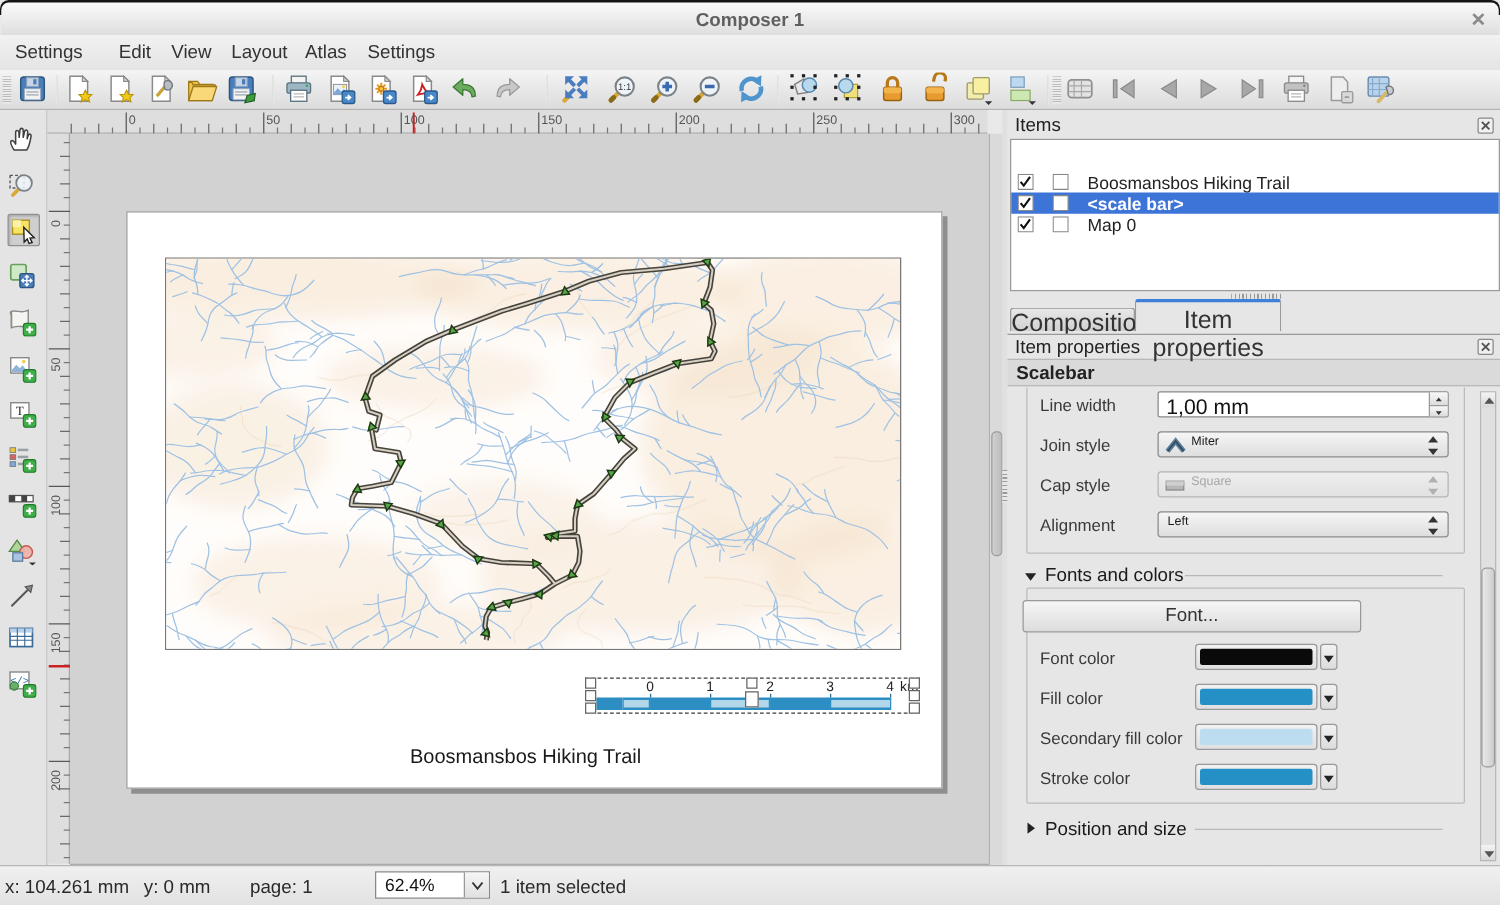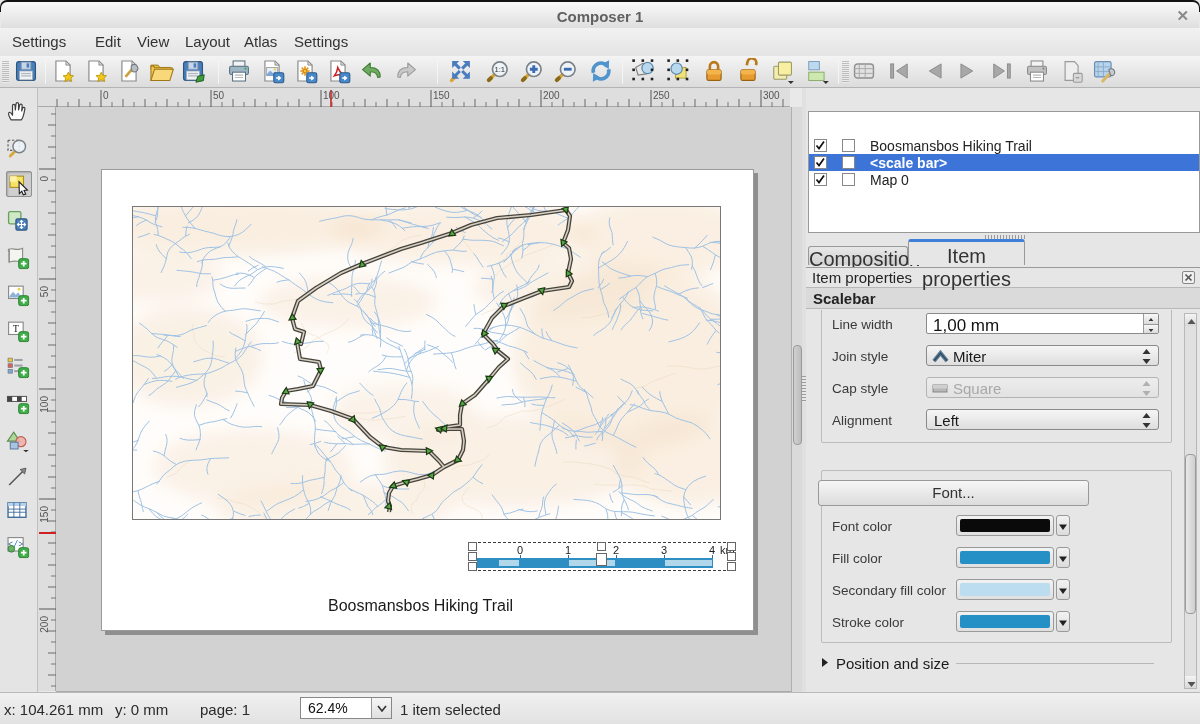--- a/index.html
+++ b/index.html
@@ -46,21 +46,21 @@
 .tab.active{background:#e6e6e6;border:1px solid #999;border-bottom:none;border-top:3px solid #3e7fd8;border-radius:3px 3px 0 0;padding-top:3px;z-index:2}
 .scalehead{position:absolute;left:0;top:199px;width:394px;height:22px;background:#dadada;border-top:1px solid #b8b8b8;border-bottom:1px solid #b8b8b8;font-size:15px;color:#222;padding:2px 0 0 7px}
 .props{position:absolute;left:0;top:222px;width:380px;height:382px;overflow:hidden;font-size:15px}
 .plabel{position:absolute;color:#3a3a3a;font-size:13.5px;padding-top:1px}
 .gbox{position:absolute;border:1px solid #bbb;border-radius:2px}
 .spinbox{position:absolute;background:#fff;border:1px solid #8a8a8a;border-radius:2px;font-size:17px;color:#111}
 .spinbtns{position:absolute;right:0;top:0;width:15px;height:100%;border-left:1px solid #9a9a9a}
 .sb{height:50%;background:linear-gradient(#f8f8f8,#dcdcdc);position:relative}
 .sb+.sb{border-top:1px solid #9a9a9a}
 .sb svg{position:absolute;left:1px;top:1px;transform:scale(0.6)}
-.combo{position:absolute;background:linear-gradient(#f6f6f6,#dedede);border:1px solid #8a8a8a;border-radius:3px;font-size:15px}
+.combo{position:absolute;background:linear-gradient(#f6f6f6,#dedede);border:1px solid #8a8a8a;border-radius:3px;font-size:10px}
 .combo.disabled{border-color:#b4b4b4;background:linear-gradient(#ededed,#e2e2e2)}
 .collap{position:absolute;left:10px;width:366px;height:18px;font-size:15px;color:#1a1a1a}
 .hline{position:absolute;height:1px;background:#b8b8b8}
 .btn{position:absolute;background:linear-gradient(#f6f6f6,#dcdcdc);border:1px solid #999;border-radius:3px;text-align:center;font-size:15px;color:#333;padding-top:3px}
 .swatchbtn{position:absolute;width:98px;height:21px;background:linear-gradient(#f2f2f2,#e0e0e0);border:1px solid #999;border-radius:3px}
 .swatch{position:absolute;left:3px;top:3px;right:3px;bottom:3px;border-radius:2px}
 .swarrow{position:absolute;width:14px;height:21px;background:linear-gradient(#f2f2f2,#dcdcdc);border:1px solid #999;border-radius:3px;text-align:center;padding-top:7px}
 .swarrow svg{display:block;margin:0 auto}
 .pscroll{position:absolute;right:3px;top:225px;width:13px;height:376px;background:#e0e0e0;border:1px solid #b8b8b8}
 .sbtn{position:absolute;left:0;width:11px;height:12px;background:linear-gradient(#f4f4f4,#d8d8d8)}
@@ -1132,20 +1132,28 @@
     <div class="handle" style="left:468px;top:562px"></div>
     <div class="handle" style="left:727px;top:562px"></div>
     <div class="handle" style="left:596px;top:553px;width:11px;height:13px"></div>
   </div>
 <div class="cscroll">
     <div class="cshandle"></div>
   </div>
 <div class="splitter"></div>
 <div style="position:absolute;left:802px;top:376px;width:4px;height:26px;background:repeating-linear-gradient(#9a9a9a 0 1px,#e8e8e8 1px 3px)"></div>
 <div class="rpanel">
+    <div class="dockhead" style="top:2px;height:21px">
+      <span style="position:absolute;left:6px;top:2px">Items</span>
+      <div class="closebox" style="top:4px">
+        <svg width="9" height="9">
+          <path d="M1.5 1.5 L7.5 7.5 M7.5 1.5 L1.5 7.5" stroke="#555" stroke-width="1.6"></path>
+        </svg>
+      </div>
+    </div>
     <div class="tree">
       <div class="trow" style="top:25px">
         <svg width="13" height="13" style="position:absolute;left:5px;top:2px">
           <rect x="0.5" y="0.5" width="12" height="12" fill="#fff" stroke="#888"></rect>
           <path d="M2.5 6.5 L5 9.5 L10 2.5" stroke="#111" stroke-width="1.7" fill="none"></path>
         </svg>
         <svg width="13" height="13" style="position:absolute;left:33px;top:2px">
           <rect x="0.5" y="0.5" width="12" height="12" fill="#fff" stroke="#888"></rect>
         </svg>
         <span style="left:61px">Boosmansbos Hiking Trail</span>
@@ -1225,20 +1233,27 @@
           <path d="M5.5 16 l4 -5 h-8 Z" fill="#b0b0b0"></path>
         </svg>
       </div>
       <div class="plabel" style="left:26px;top:102px">Alignment</div>
       <div class="combo" style="left:120px;top:99px;width:233px;height:21px">
         <span style="position:absolute;left:7px;top:2px;color:#1a1a1a">Left</span>
         <svg width="11" height="17" style="position:absolute;right:6px;top:2px">
           <path d="M5.5 1 l4 5 h-8 Z" fill="#333"></path>
           <path d="M5.5 16 l4 -5 h-8 Z" fill="#333"></path>
         </svg>
+      </div>
+      <div class="collap" style="top:142px">
+        <svg width="11" height="11" style="position:absolute;left:3px;top:4px">
+          <path d="M1 2.5 h9 l-4.5 6 Z" fill="#222"></path>
+        </svg>
+        <span style="position:absolute;left:20px;top:0px">Fonts and colors</span>
+        <div class="hline" style="left:132px;right:28px;top:8px"></div>
       </div>
       <div class="gbox" style="left:15px;top:160px;width:351px;height:173px"></div>
       <div class="btn" style="left:12px;top:170px;width:271px;height:26px"><span>Font...</span></div>
       <div class="plabel" style="left:26px;top:208px">Font color</div>
       <div class="swatchbtn" style="left:150px;top:205px">
         <div class="swatch" style="background:#0a0a0a"></div>
       </div>
       <div class="swarrow" style="left:250px;top:205px">
         <svg width="10" height="8">
           <path d="M1 1.5 h8 l-4 5.5 Z" fill="#222"></path>

